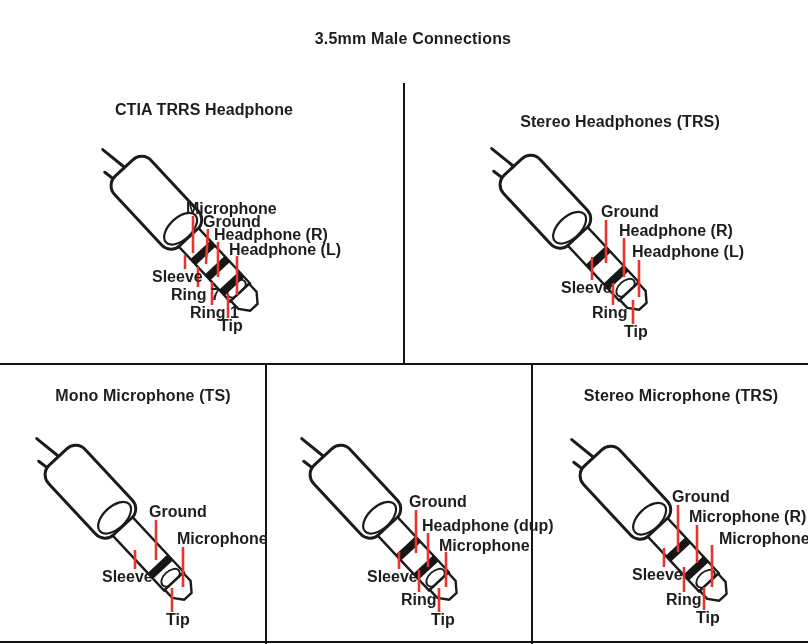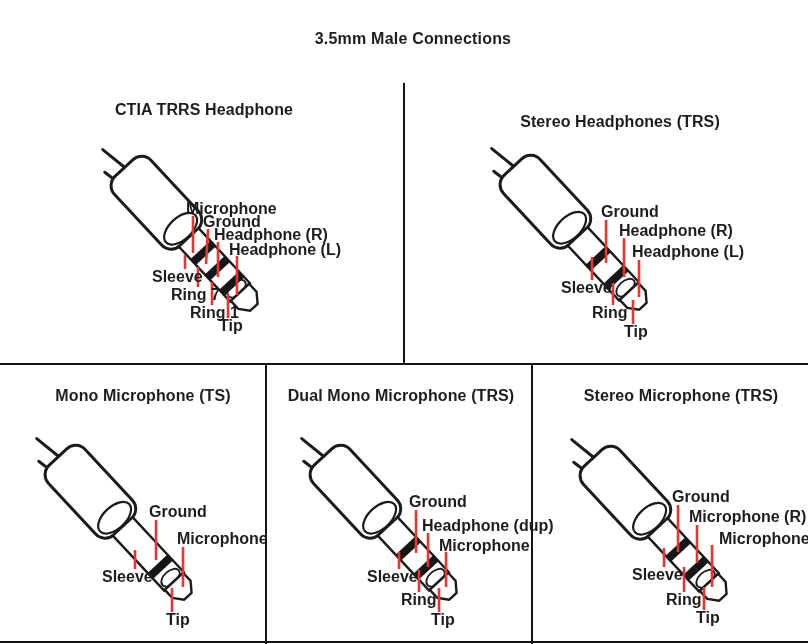--- a/index.html
+++ b/index.html
@@ -131,21 +131,20 @@
       <line class="leader" x1="172" y1="222" x2="172" y2="246"></line>
     </g>
   </svg>
   <div class="pin" style="left:149px;top:140px;">Ground</div>
   <div class="pin" style="left:177px;top:167px;">Microphone</div>
   <div class="pin" style="left:102px;top:205px;">Sleeve</div>
   <div class="pin" style="left:166px;top:248px;">Tip</div>
 </section>
 
 <section class="panel" style="left:266px;top:366px;width:267px;height:278px;">
-  <h2 class="panel-title" style="left:135px;top:21px;">Dual Mono Microphone (TRS)</h2>
   <svg width="267" height="278" viewBox="0 0 267 278">
     <g transform="translate(57,91) rotate(47)">
         <line class="wire" x1="-28" y1="3" x2="8" y2="-2"></line>
         <line class="wire" x1="-10" y1="17" x2="8" y2="14"></line>
         <rect class="pbody" x="0" y="-25" width="95" height="50" rx="13"></rect>
         <ellipse class="cap" cx="83" cy="0" rx="11" ry="20"></ellipse>
         <rect class="shaft" x="95" y="-13.5" width="75" height="27"></rect>
         <rect class="band" x="121" y="-13.5" width="8" height="27"></rect>
         <rect class="band" x="147" y="-13.5" width="8" height="27"></rect>
         <ellipse class="cap thin" cx="165" cy="0" rx="6.5" ry="11"></ellipse>

